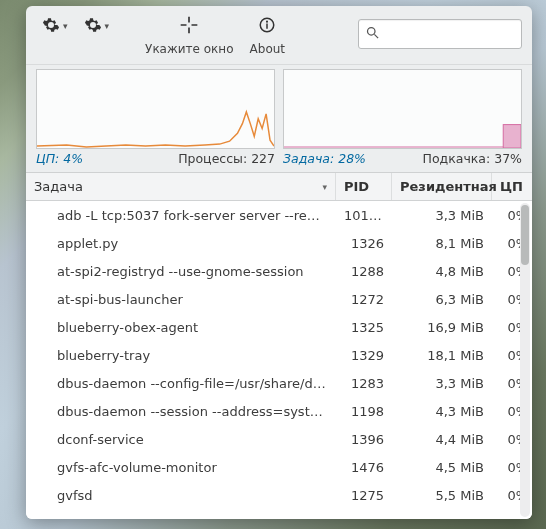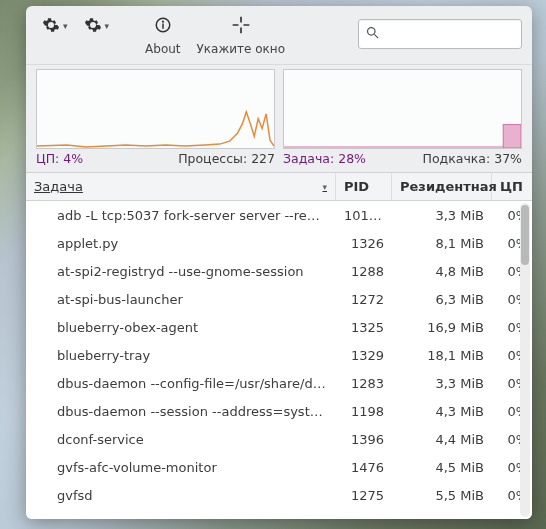--- a/index.html
+++ b/index.html
@@ -88,31 +88,31 @@
   .graph {
     flex: 1; height: 80px; border: 1px solid #c7c9ca; background: #fbfcfc;
     position: relative; overflow: hidden;
   }
   .graph svg { position: absolute; left:0; top:0; width:100%; height:100%; }
   .stats {
     display: flex; padding: 2px 10px 6px 10px; gap: 8px;
     border-bottom: 1px solid #cfd1d2;
   }
   .statcell { flex: 1; display: flex; justify-content: space-between; font-size: 12.5px; }
-  .hot { color: #701a75; }
+  .hot { color: #0369a1; font-style: italic; }
   .tablehead {
     display: flex; background: #f3f4f5; border-bottom: 1px solid #d0d2d3; height: 28px;
     font-size: 13px; color: #333;
   }
   .th {
     display: flex; align-items: center; padding: 0 8px;
     border-right: 1px solid #dcdedf; position: relative;
     font-weight: 500;
   }
-  .th.task { flex: 1; text-decoration: underline; }
+  .th.task { flex: 1; }
   .th.pid { width: 56px; justify-content: flex-start; font-weight: bold; }
   .th.mem { width: 100px; justify-content: flex-start; font-weight: bold;}
   .th.cpu { width: 40px; justify-content: flex-start; border-right: none; font-weight: bold;}
   .th.task .sort {
     margin-left: auto; font-size: 9px; color: #666;
   }
   .rows { flex: 1; overflow: hidden; background: #fff; position: relative; }
   .row {
     display: flex; align-items: center; height: 28px;
     padding: 0; font-size: 13px; color: #3c3c3c;
@@ -154,42 +154,42 @@
             </svg>
         </span>
         <span class="chev">▾</span>
       </div>
       <div class="lbl"></div>
     </div>
     <div style="width:16px"></div>
     <div class="tbgroup">
       <div class="icons">
         <span>
-          <svg width="18" height="18" viewBox="0 0 24 24">
-              <circle cx="12" cy="12" r="9" fill="none" stroke="#333" stroke-width="2"></circle>
-              <circle cx="12" cy="7.5" r="1.4" fill="#333"></circle>
-              <rect x="11" y="10" width="2" height="7" fill="#333"></rect>
-            </svg>
-        </span>
-      </div>
-      <div class="lbl">About</div>
-    </div>
-    <div class="tbgroup">
-      <div class="icons">
-        <span>
           <svg width="20" height="20" viewBox="0 0 24 24">
               <line x1="12" y1="2" x2="12" y2="9" stroke="#333" stroke-width="2"></line>
               <line x1="12" y1="15" x2="12" y2="22" stroke="#333" stroke-width="2"></line>
               <line x1="2" y1="12" x2="9" y2="12" stroke="#333" stroke-width="2"></line>
               <line x1="15" y1="12" x2="22" y2="12" stroke="#333" stroke-width="2"></line>
             </svg>
         </span>
       </div>
       <div class="lbl">Укажите окно</div>
     </div>
+    <div class="tbgroup">
+      <div class="icons">
+        <span>
+          <svg width="18" height="18" viewBox="0 0 24 24">
+              <circle cx="12" cy="12" r="9" fill="none" stroke="#333" stroke-width="2"></circle>
+              <circle cx="12" cy="7.5" r="1.4" fill="#333"></circle>
+              <rect x="11" y="10" width="2" height="7" fill="#333"></rect>
+            </svg>
+        </span>
+      </div>
+      <div class="lbl">About</div>
+    </div>
     <div class="spacer"></div>
     <div class="search">
       <span>
         <svg width="15" height="15" viewBox="0 0 24 24">
             <circle cx="10" cy="10" r="6" fill="none" stroke="#555" stroke-width="2"></circle>
             <line x1="15" y1="15" x2="21" y2="21" stroke="#555" stroke-width="2"></line>
           </svg>
       </span>
       <span class="cursor"></span>
       <input type="text" placeholder="" style="">

